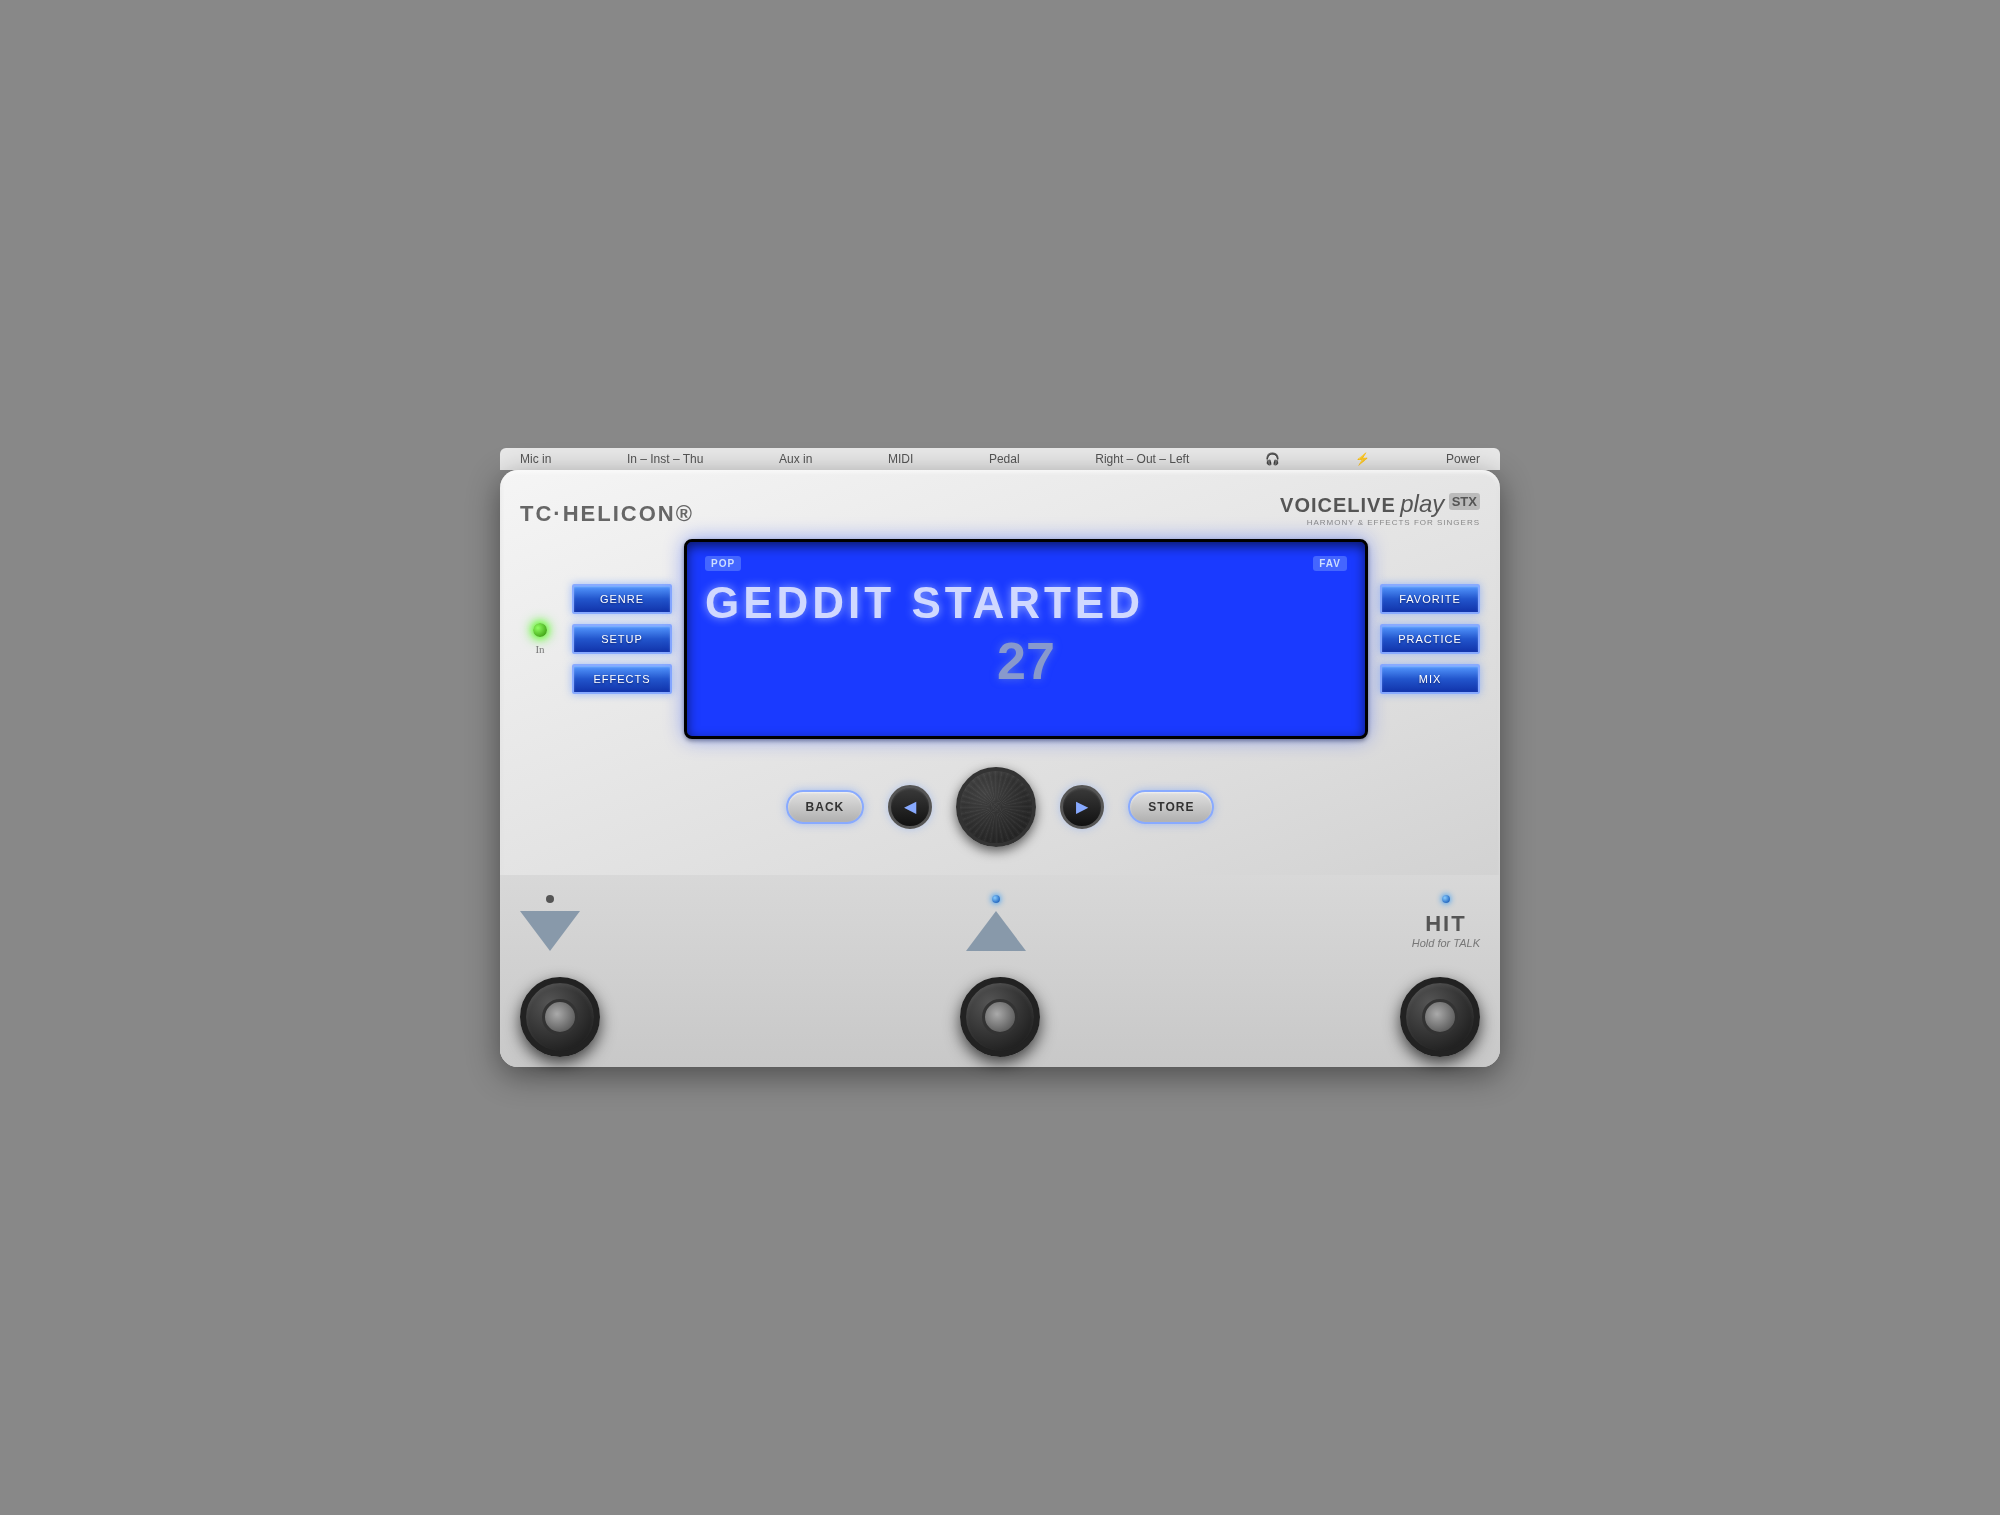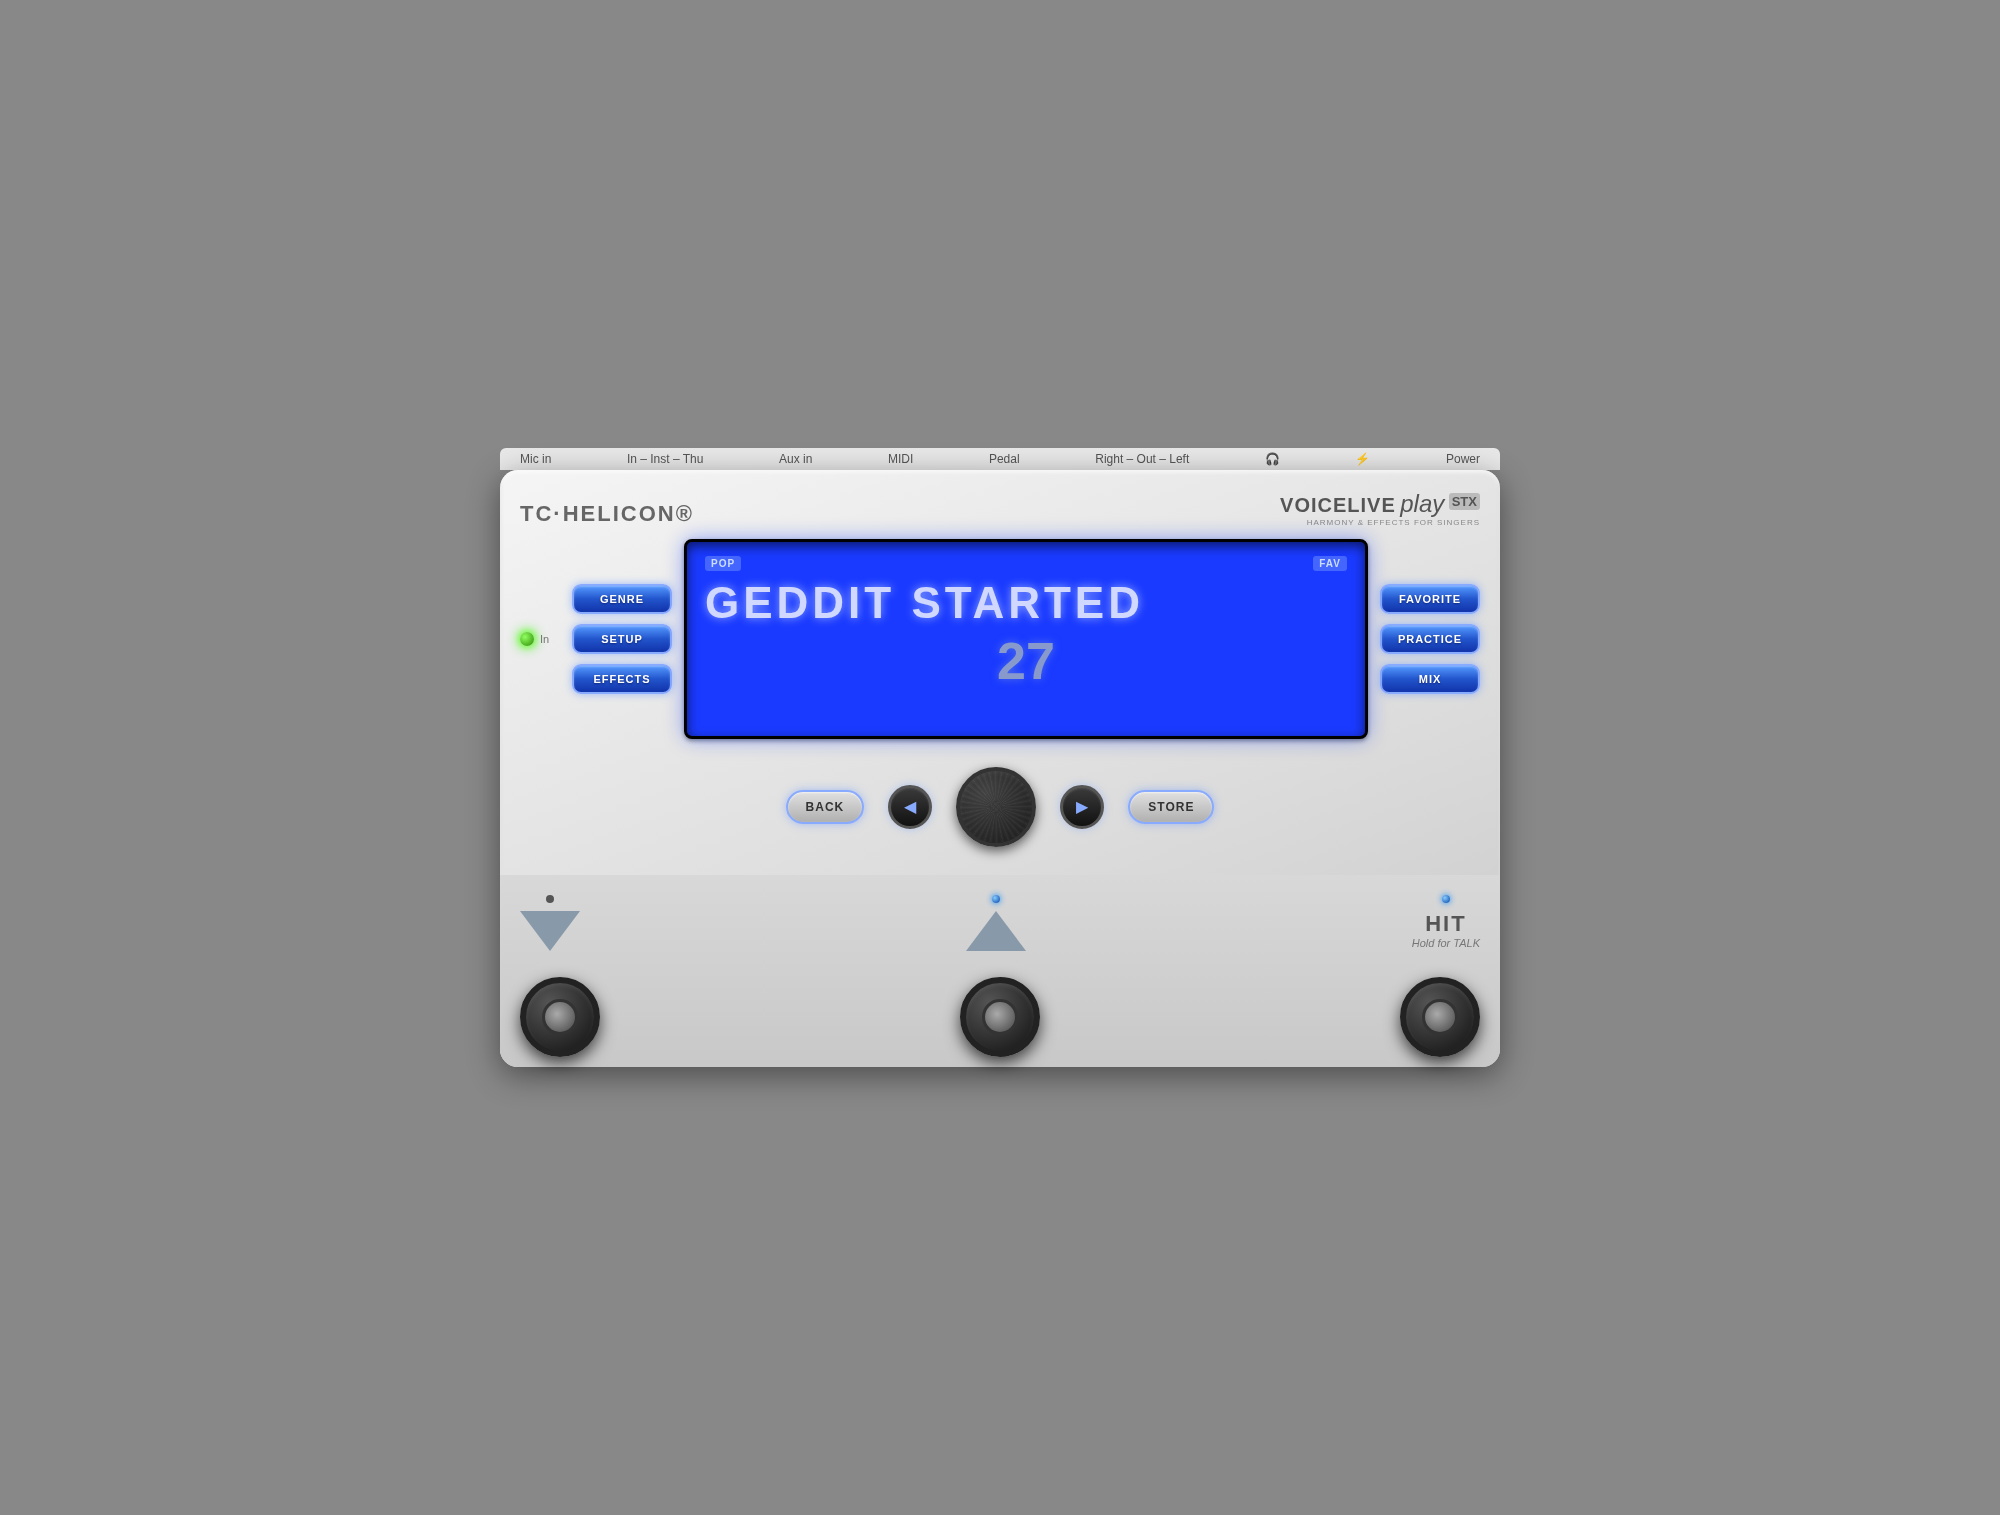--- a/index.html
+++ b/index.html
@@ -106,24 +106,25 @@
     .display-row {
       display: flex;
       align-items: center;
       gap: 12px;
       margin-bottom: 20px;
     }
 
     
     .led-indicator {
       display: flex;
-      flex-direction: row;
+      flex-direction: column;
       align-items: center;
       gap: 6px;
       min-width: 40px;
+      font-family: Liberation Serif, serif;
     }
 
     .led-dot {
       width: 14px;
       height: 14px;
       border-radius: 50%;
       background: radial-gradient(circle at 35% 35%, #90ff60, #2a8a00);
       box-shadow: 0 0 8px #4eff00, 0 0 14px #2eff00;
     }
 
@@ -137,24 +138,24 @@
       display: flex;
       flex-direction: column;
       gap: 10px;
       min-width: 100px;
     }
 
     .lcd-button {
       background: linear-gradient(180deg, #5599ff 0%, #2255cc 50%, #1133aa 100%);
       color: white;
       font-size: 11px;
-      font-weight: bold;
+      font-weight: normal;
       letter-spacing: 1px;
       padding: 7px 12px;
-      border-radius: 9px;
+      border-radius: 2px;
       border: 2px solid #88aaff;
       text-align: center;
       cursor: pointer;
       box-shadow:
         0 0 8px rgba(100,150,255,0.6),
         inset 0 1px 2px rgba(255,255,255,0.3);
       text-shadow: 0 1px 2px rgba(0,0,50,0.5);
     }
 
     

